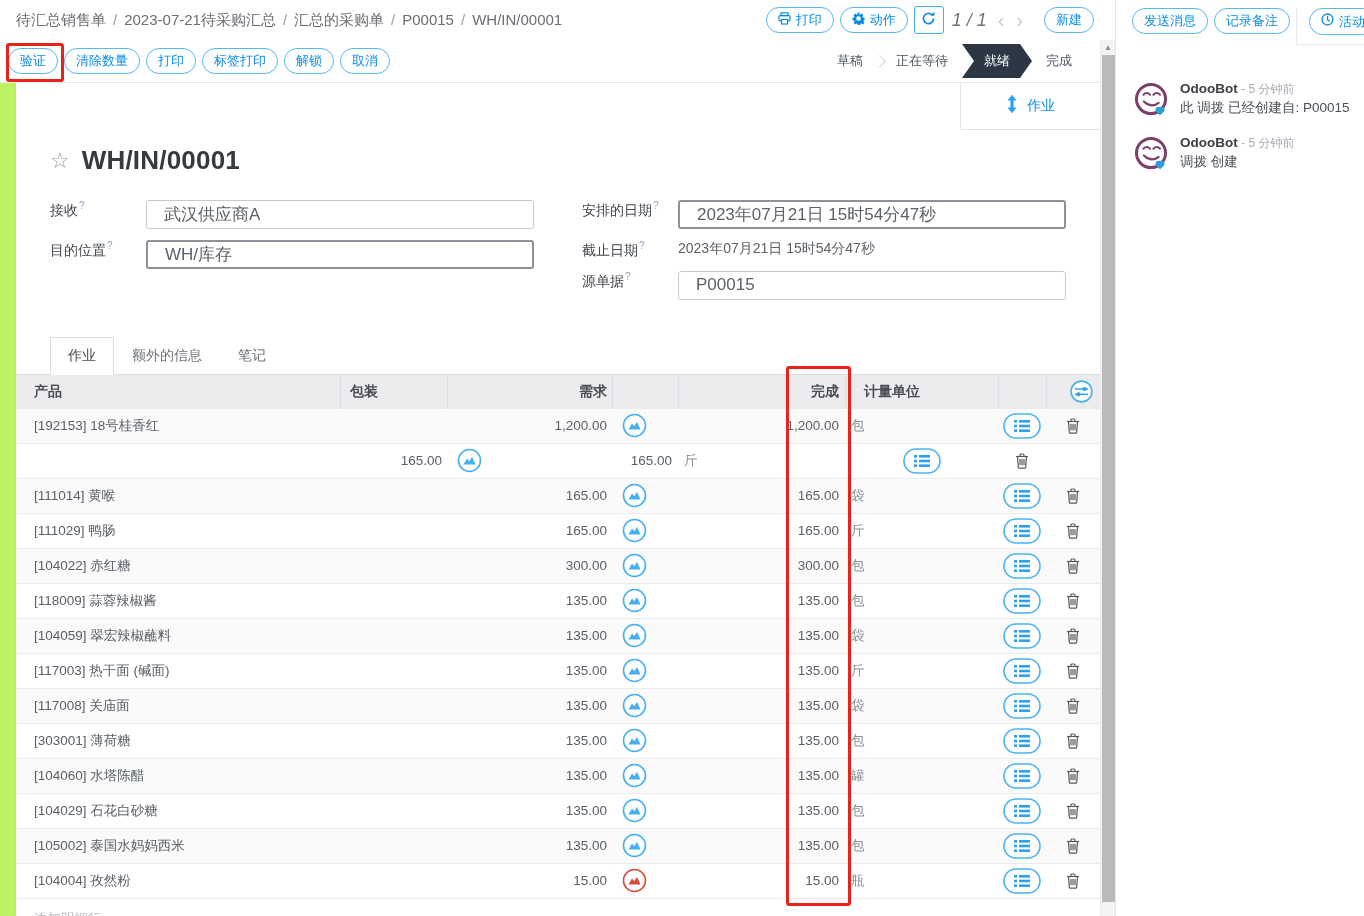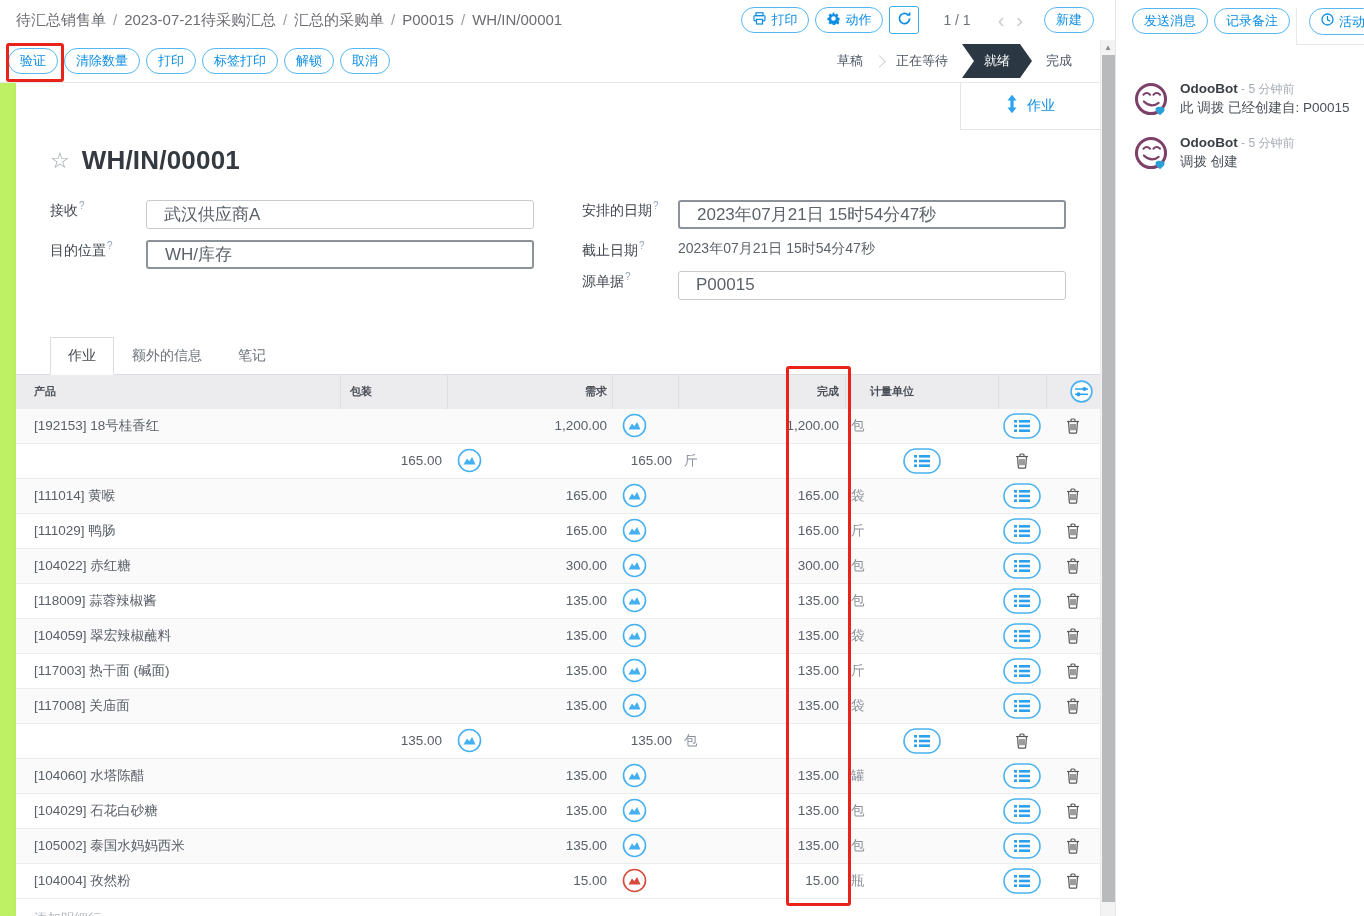--- a/index.html
+++ b/index.html
@@ -14,21 +14,21 @@
     justify-content:space-between; padding:0 6px 0 16px; flex:none; }
   .breadcrumb { font-size:15px; color:#6c6d73; white-space:nowrap; }
   .breadcrumb .sep { margin:0 7px; color:#9a9ba1; }
   .top-controls { display:flex; align-items:center; gap:6px; }
 
   .pill { display:inline-flex; align-items:center; gap:5px; border:1px solid #55b8f2;
     color:#0c8de4; background:#fff; border-radius:15px; padding:4px 11px;
     font-size:13px; white-space:nowrap; cursor:pointer; line-height:1.2; }
   .sq-btn { width:30px; height:28px; border:1px solid #41aef0; border-radius:3px;
     background:#fff; display:inline-flex; align-items:center; justify-content:center; cursor:pointer; }
-  .pager { font-size:14px; color:#6d7publi278; color:#6d7278; margin:0 18px; }
+  .pager { font-size:18px; color:#6d7publi278; color:#6d7278; margin:0 2px;font-style:italic; }
   .chev { font-size:20px; color:#c6c9cd; padding:0 3px; cursor:pointer; line-height:1; }
 
   .action-bar { height:43px; background:#fff; border-bottom:1px solid #e6e8ea;
     display:flex; align-items:center; justify-content:space-between;
     padding:0 14px 0 8px; flex:none; }
   .action-left { display:flex; align-items:center; gap:6px; }
 
   
   .statusbar { display:flex; align-items:center; height:100%; }
   .step { font-size:13px; color:#4b5563; padding:0 14px; display:flex; align-items:center;
@@ -66,28 +66,28 @@
   .tabs { display:flex; align-items:flex-end; margin-top:26px; padding-left:34px;
     border-bottom:1px solid #dadde1; }
   .tab { font-size:14px; padding:9px 17px; color:#6e747b; cursor:pointer;
     border:1px solid transparent; margin-bottom:-1px; }
   .tab.active { color:#44494f; background:#fff; border-color:#dadde1; border-bottom-color:#fff; }
 
   
   .grid-row { display:grid;
     grid-template-columns:324px 107px 165px 66px 167px 153px 48px 54px;
     align-items:center; }
-  .t-head { background:#ececee; height:34px; font-size:11px; color:#4a4f57; font-weight:700; }
+  .t-head { background:#ececee; height:34px; font-size:14px; color:#4a4f57; font-weight:700; }
   .t-head > div { height:100%; display:flex; align-items:center; }
   .t-head > div + div { border-left:1px solid #dcdee1; }
   .th-product { padding-left:18px; }
   .th-package { padding-left:9px; }
   .th-demand { justify-content:flex-end; padding-right:5px; }
   .th-done { justify-content:flex-end; padding-right:6px; }
-  .th-uom { padding-left:24px; }
+  .th-uom { padding-left:18px; }
   .th-trash { justify-content:flex-end; padding-right:7px; }
 
   .t-row { height:35px; font-size:13.5px; color:#5a6068; border-bottom:1px solid #ebecee;
     background:#fff; }
   .t-row:nth-child(odd) { background:#fafafb; }
   .td-product { padding-left:18px; white-space:nowrap; overflow:hidden; cursor:pointer; }
   .td-demand,.td-done { text-align:right; padding-right:5px; cursor:text; }
   .td-done { padding-right:6px; }
   .td-forecast { padding-left:10px; }
   .td-uom { padding-left:6px; color:#8a9099; }
@@ -552,20 +552,21 @@
               <div class="td-trash"><span class="icon-btn">
                   <svg width="14" height="16" viewBox="0 0 14 16" fill="none" stroke="#5a5a5a" stroke-width="1.2">
                     <path d="M1 3.5 h12"></path>
                     <path d="M5 3.5 V2 a1 1 0 0 1 1-1 h2 a1 1 0 0 1 1 1 v1.5"></path>
                     <path d="M2.5 3.5 l0.8 10.6 a1.1 1.1 0 0 0 1.1 1 h5.2 a1.1 1.1 0 0 0 1.1-1 l0.8-10.6"></path>
                     <path d="M5 6 v6.3 M7 6 v6.3 M9 6 v6.3"></path>
                   </svg>
                 </span></div>
             </div>
             <div class="grid-row t-row">
+              <div class="td-product">[303001] 薄荷糖</div>
               <div class="td-package"></div>
               <div class="td-demand">135.00</div>
               <div class="td-forecast"><span class="icon-btn">
                   <svg width="25" height="25" viewBox="0 0 25 25">
                     <circle cx="12.5" cy="12.5" r="11" fill="#fff" stroke="#44b0f2" stroke-width="1.6"></circle>
                     <path d="M6.5 16.5 L10 10.6 L12.3 13.3 L15.1 8.9 L18.5 16.5 Z" fill="#44b0f2"></path>
                   </svg>
                 </span></div>
               <div class="td-done">135.00</div>
               <div class="td-uom">包</div>

